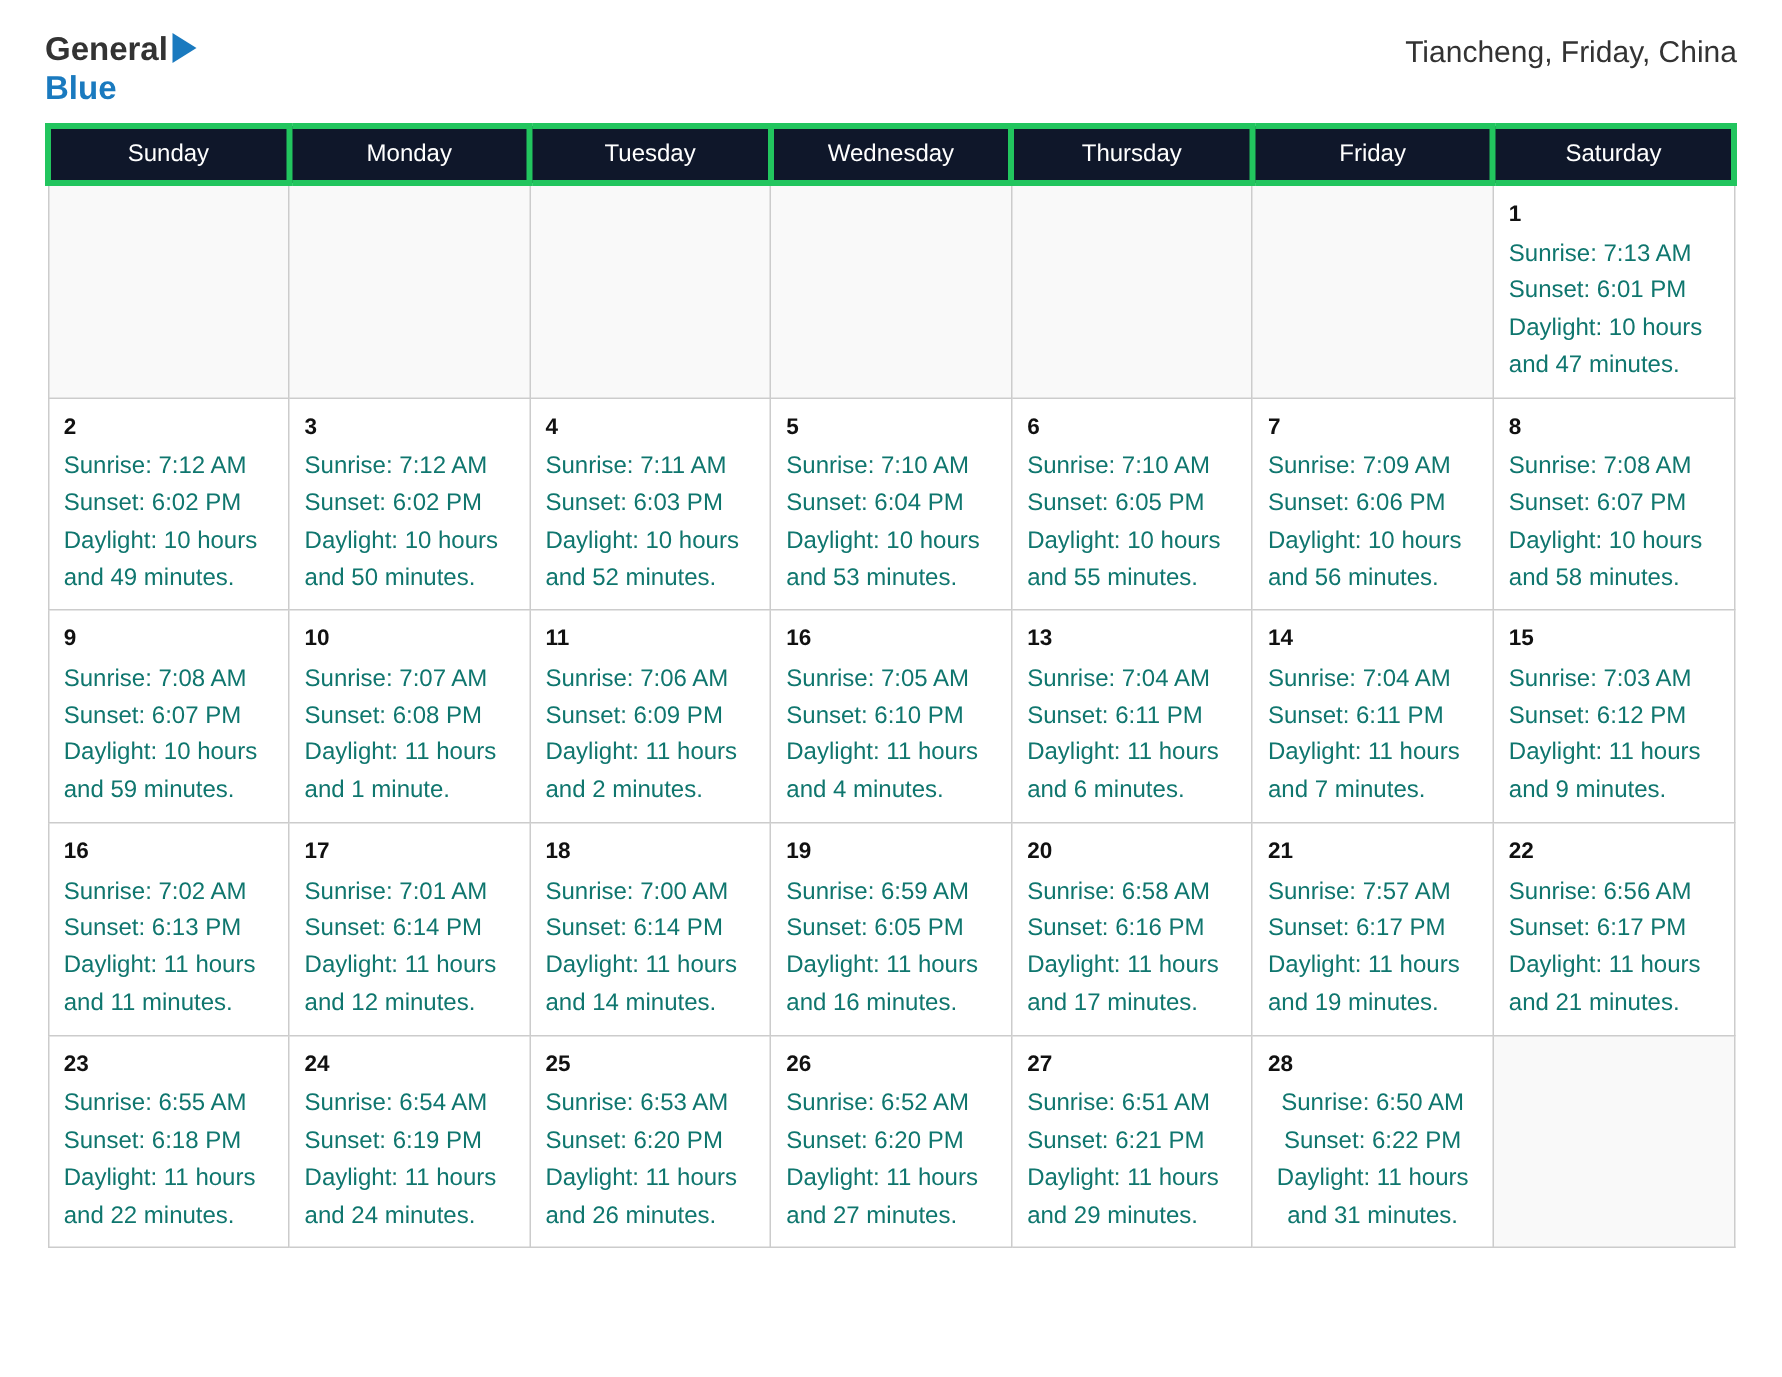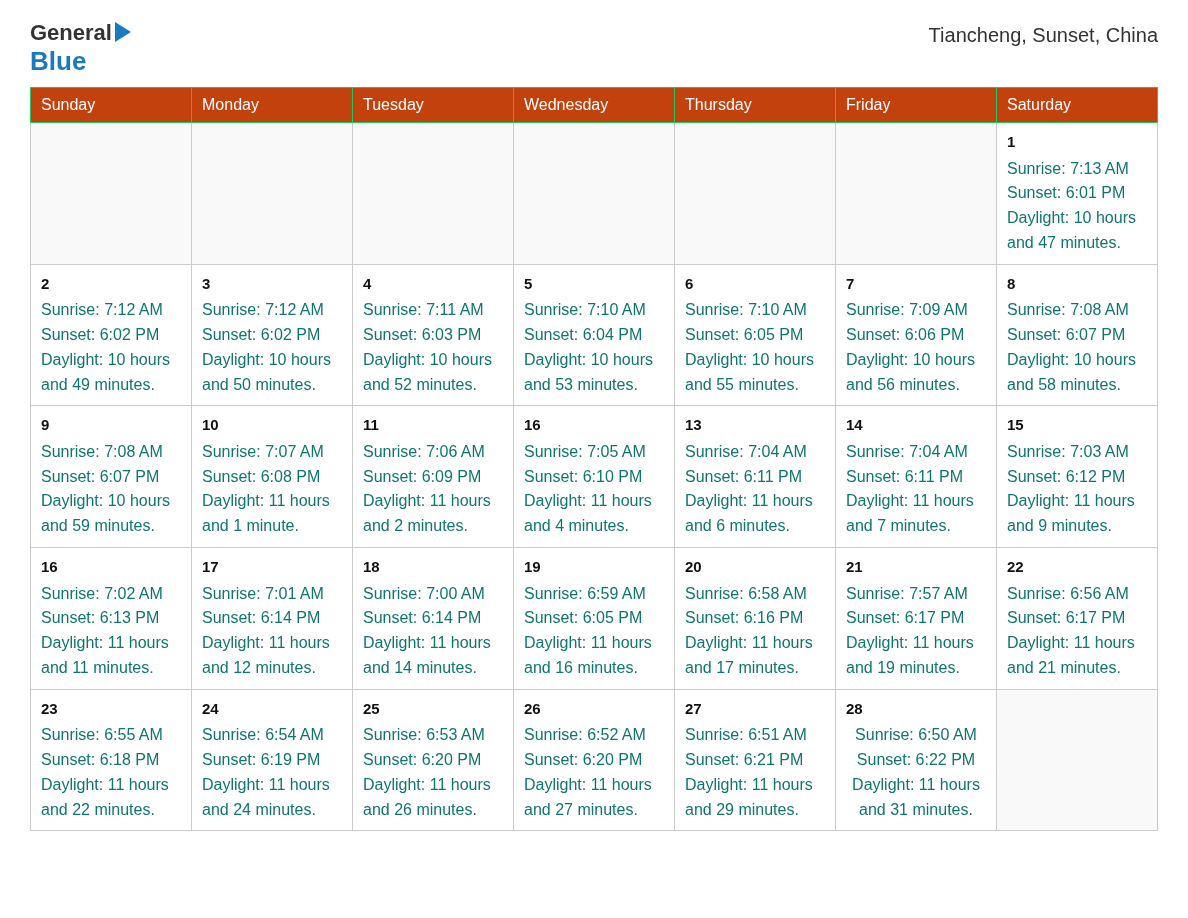--- a/index.html
+++ b/index.html
@@ -15,21 +15,21 @@
       justify-content: space-between;
       align-items: flex-start;
       margin-bottom: 10px;
     }
     .logo-text-general {
       font-size: 22px;
       font-weight: bold;
       color: #333;
     }
     .logo-text-blue {
-      font-size: 26px;
+      font-size: 22px;
       font-weight: bold;
       color: #1a7abf;
     }
     .title-section {
       text-align: right;
     }
     .calendar-title {
       font-size: 48px;
       font-weight: normal;
       color: #111;
@@ -39,27 +39,27 @@
       font-size: 20px;
       color: #333;
       margin-top: 4px;
     }
     .calendar {
       width: 100%;
       border-collapse: collapse;
       margin-top: 10px;
     }
     .calendar th {
-      background: #c2410c;
+      background: #0f172a;
       color: #fff;
       font-size: 16px;
       font-weight: normal;
       padding: 8px 10px;
-      text-align: left;
-      border: 1px solid #22c55e;
+      text-align: center;
+      border: 4px solid #22c55e;
     }
     .calendar td {
       vertical-align: top;
       padding: 8px 10px;
       border: 1px solid #ccc;
       font-size: 12.5px;
       color: #333;
       width: 14.28%;
       min-height: 100px;
       line-height: 1.5;
@@ -105,21 +105,21 @@
 
 <div class="header">
   <div class="logo-wrapper">
     <div class="logo-row">
       <span class="logo-text-general">General</span>
       <span class="triangle-right"></span>
     </div>
     <span class="logo-text-blue">Blue</span>
   </div>
   <div class="title-section">
-    <div class="calendar-subtitle">Tiancheng, Sunset, China</div>
+    <div class="calendar-subtitle">Tiancheng, Friday, China</div>
   </div>
 </div>
 
 <table class="calendar">
   <thead>
     <tr>
     <th>Sunday</th>
         <th>Monday</th>
         <th>Tuesday</th>
         <th>Wednesday</th>

